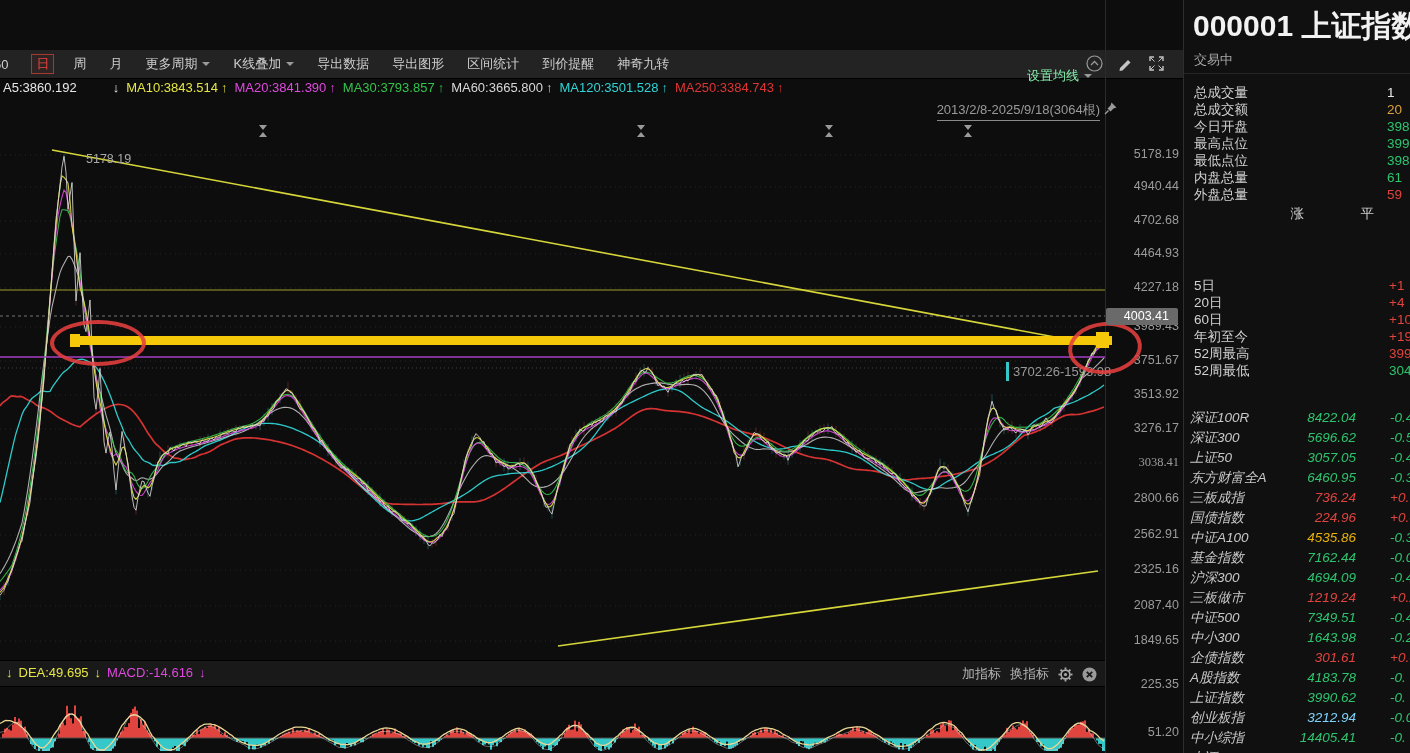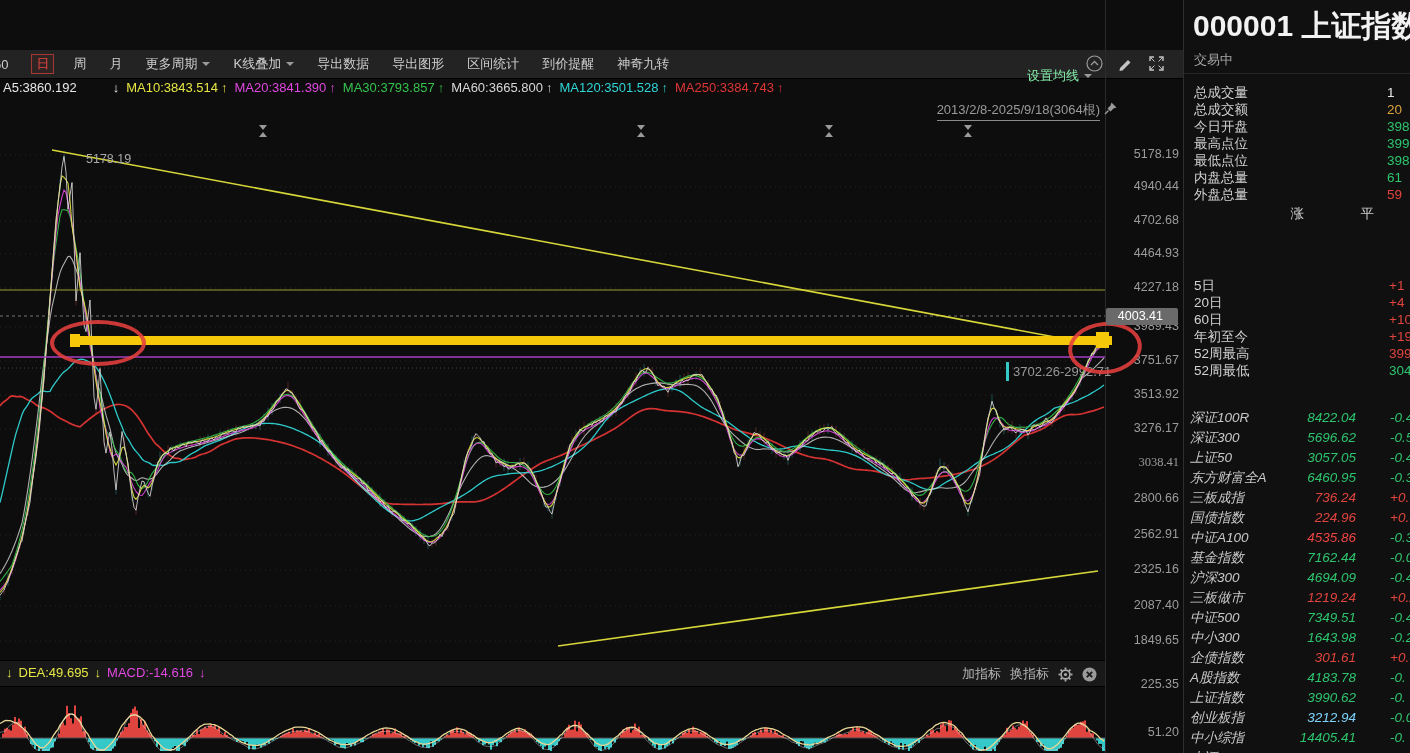--- a/index.html
+++ b/index.html
@@ -39,21 +39,21 @@
   
   #indicator-bar{position:absolute;left:0;top:660px;width:1105px;height:25px;background:#191919;
                  border-top:1px solid #000;border-bottom:1px solid #000;font-size:13px;}
   #indicator-vals{position:absolute;left:6px;top:4px;display:flex;gap:6px;white-space:nowrap;}
   #indicator-actions{position:absolute;right:8px;top:4px;display:flex;gap:9px;align-items:center;color:#b5b5b5;}
   #sub-svg{position:absolute;left:0;top:685px;z-index:1;}
   
   #axis-col{position:absolute;left:1105px;top:0;width:78px;height:753px;border-left:1px solid #2b2b2b;}
   .axis-label{position:absolute;right:5px;width:70px;text-align:right;font-size:12.5px;color:#9b9b9b;white-space:nowrap;}
   #cur-price{position:absolute;left:1106px;top:308px;width:72px;height:17px;line-height:17px;background:#6a6a6a;
-             color:#fff;font-size:12.5px;text-align:right;padding-right:15px;box-sizing:border-box;border-radius:2px;z-index:4;}
+             color:#fff;font-size:12.5px;text-align:right;padding-right:9px;box-sizing:border-box;border-radius:2px;z-index:4;}
   
   #sidebar{position:absolute;left:1183px;top:0;width:227px;height:753px;background:#101010;border-left:1px solid #2e2e2e;}
   #sb-title{position:absolute;left:9px;top:6px;font-size:30px;font-weight:bold;color:#f2f2f2;white-space:nowrap;}
   #sb-status{position:absolute;left:10px;top:51px;font-size:13px;color:#a8a8a8;}
   .sb-divider{position:absolute;left:0;width:227px;border-top:1px solid #262626;}
   #stats-list{position:absolute;left:0;top:84px;width:227px;}
   .stat-row{position:relative;height:17px;line-height:17px;font-size:13.5px;padding-left:10px;color:#d2d2d2;}
   .stat-val{position:absolute;left:203px;white-space:nowrap;}
   #breadth{position:absolute;left:0;top:206px;width:227px;font-size:13.5px;}
   .b-row{position:relative;height:18px;line-height:18px;}
@@ -463,21 +463,21 @@
       <path d="M825 47 L833 47 L829 52 Z M825 59 L833 59 L829 54 Z" fill="#9a9a9a"></path>
       <path d="M964 47 L972 47 L968 52 Z M964 59 L972 59 L968 54 Z" fill="#9a9a9a"></path>
     </svg>
   <div id="band"></div>
   <div class="band-handle" style="left:70px;top:334px;width:10px;height:13px;"></div>
   <div class="band-handle" style="left:1096px;top:332px;width:13px;height:16px;"></div>
   <div id="ellipse-left" class="ellipse"></div>
   <div id="ellipse-right" class="ellipse"></div>
   <div id="peak-label">5178.19</div>
   <div id="tooltip-tick"></div>
-  <div id="range-tooltip">3702.26-2992.71</div>
+  <div id="range-tooltip">3702.26-1593.98</div>
 
   <div id="indicator-bar">
     <div id="indicator-vals">
 
     <span style="color: rgb(230, 230, 69);">↓</span>
         <span style="color: rgb(230, 230, 69);">DEA:49.695</span>
         <span style="color: rgb(230, 230, 69);">↓</span>
         <span style="color: rgb(224, 72, 224);">MACD:-14.616</span>
         <span style="color: rgb(224, 72, 224);">↓</span>
       </div>
@@ -1190,21 +1190,21 @@
           <span class="i-val" style="color: rgb(224, 68, 62);">736.24</span>
           <span class="i-chg" style="color: rgb(224, 68, 62);">+0.</span>
         </div>
         <div class="i-row">
           <span class="i-name">国债指数</span>
           <span class="i-val" style="color: rgb(224, 68, 62);">224.96</span>
           <span class="i-chg" style="color: rgb(224, 68, 62);">+0.0</span>
         </div>
         <div class="i-row">
           <span class="i-name">中证A100</span>
-          <span class="i-val" style="color: #ef4444;">4535.86</span>
+          <span class="i-val" style="color: #eab308;">4535.86</span>
           <span class="i-chg" style="color: rgb(46, 196, 110);">-0.3</span>
         </div>
         <div class="i-row">
           <span class="i-name">基金指数</span>
           <span class="i-val" style="color: rgb(46, 196, 110);">7162.44</span>
           <span class="i-chg" style="color: rgb(46, 196, 110);">-0.0</span>
         </div>
         <div class="i-row">
           <span class="i-name">沪深300</span>
           <span class="i-val" style="color: rgb(46, 196, 110);">4694.09</span>

